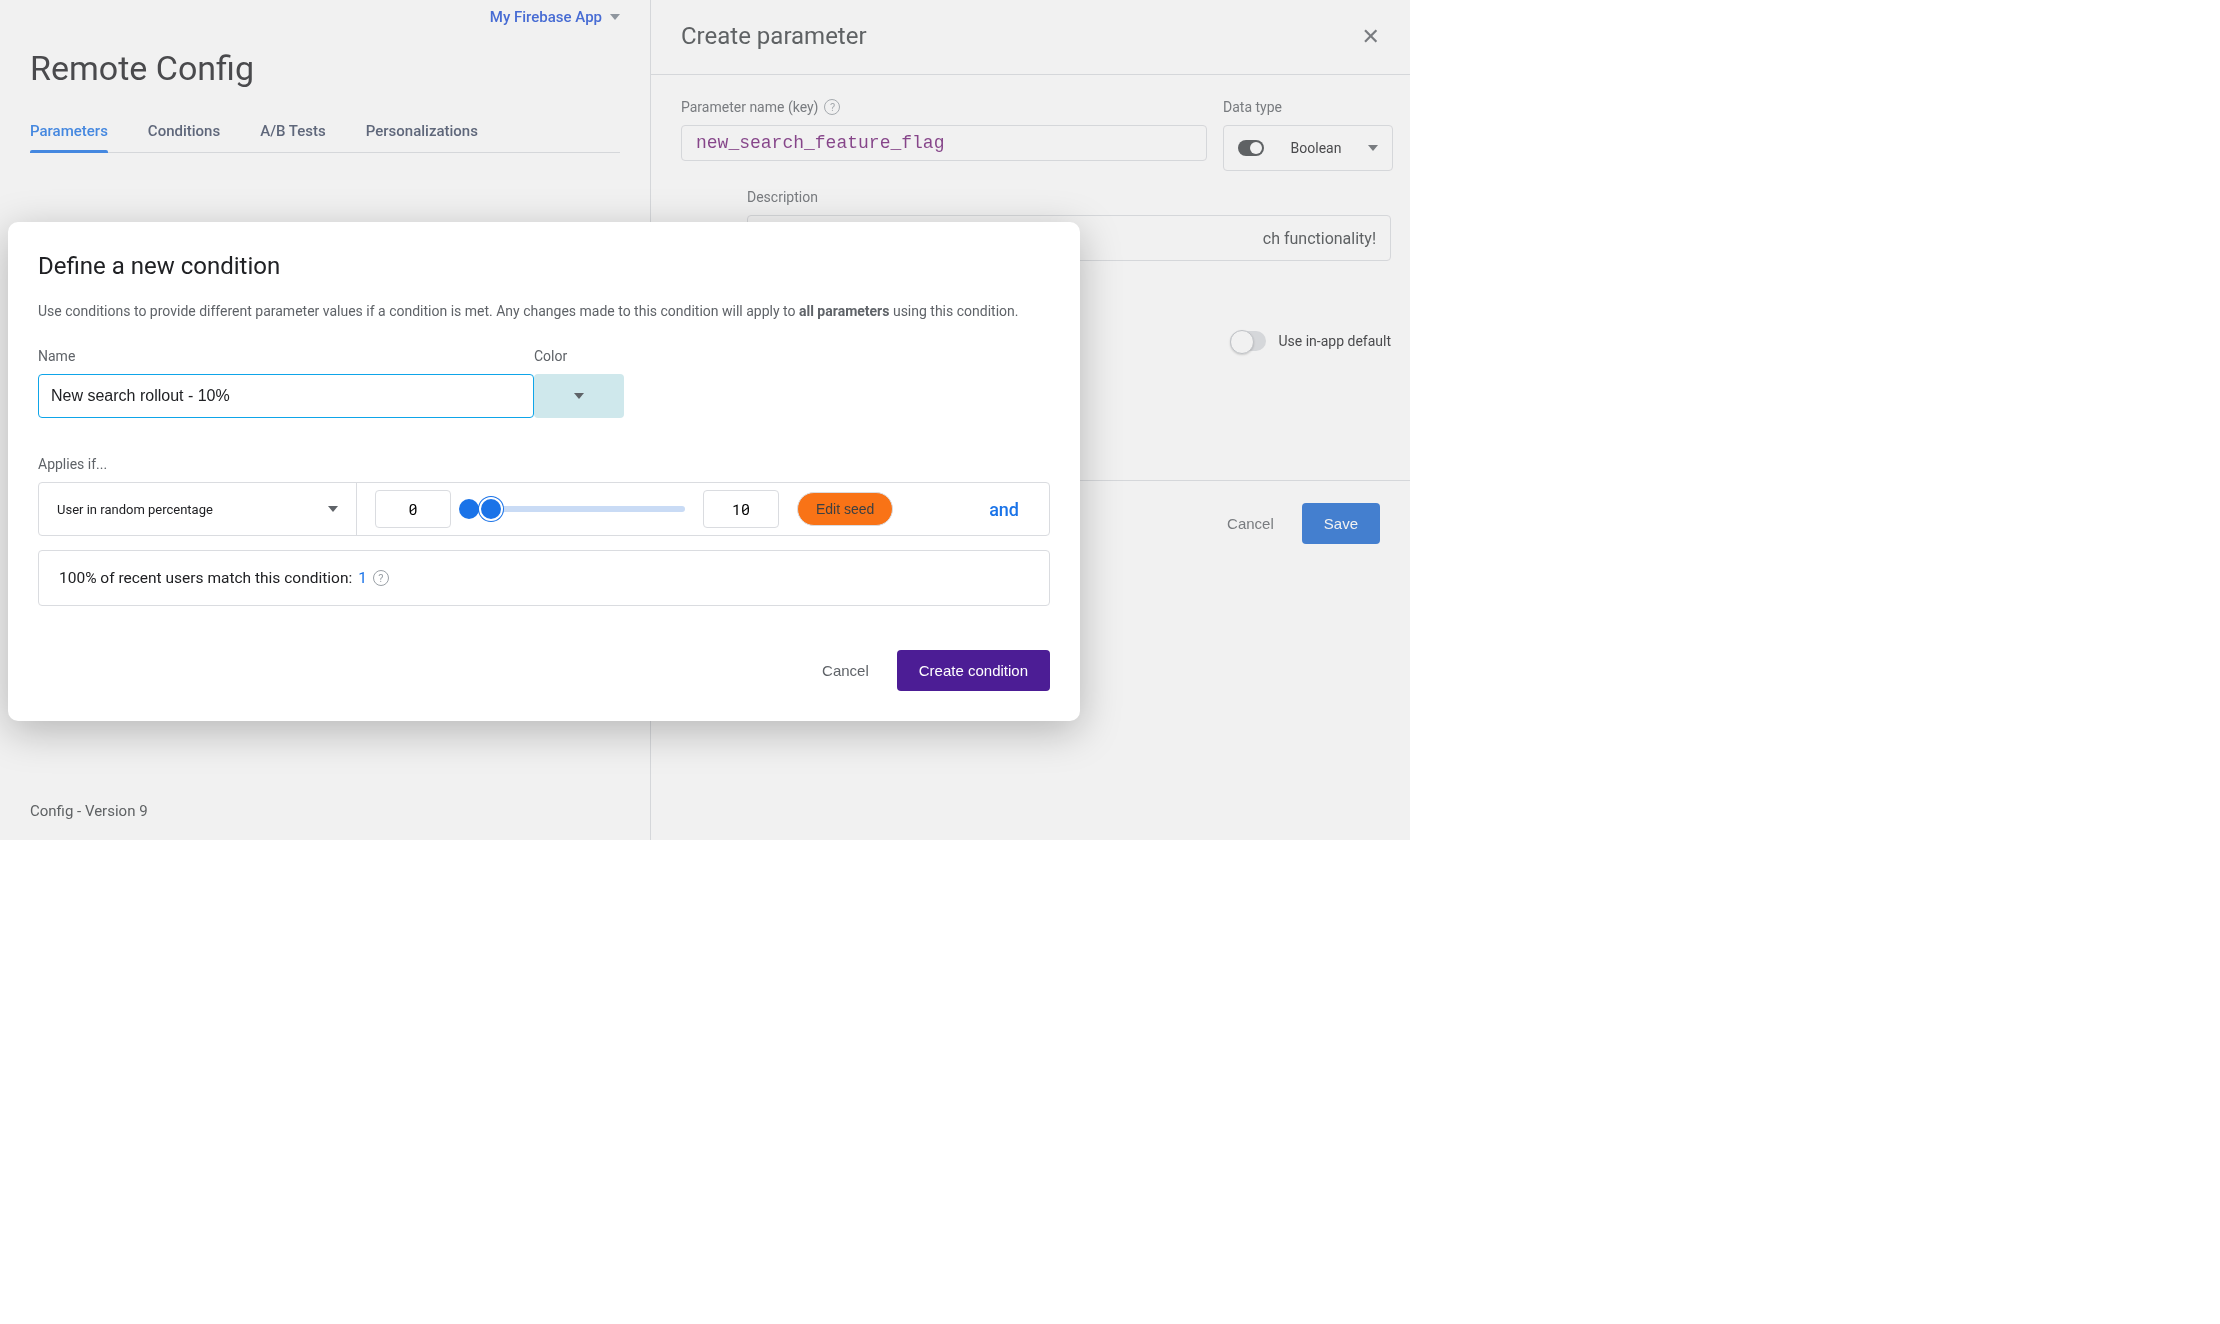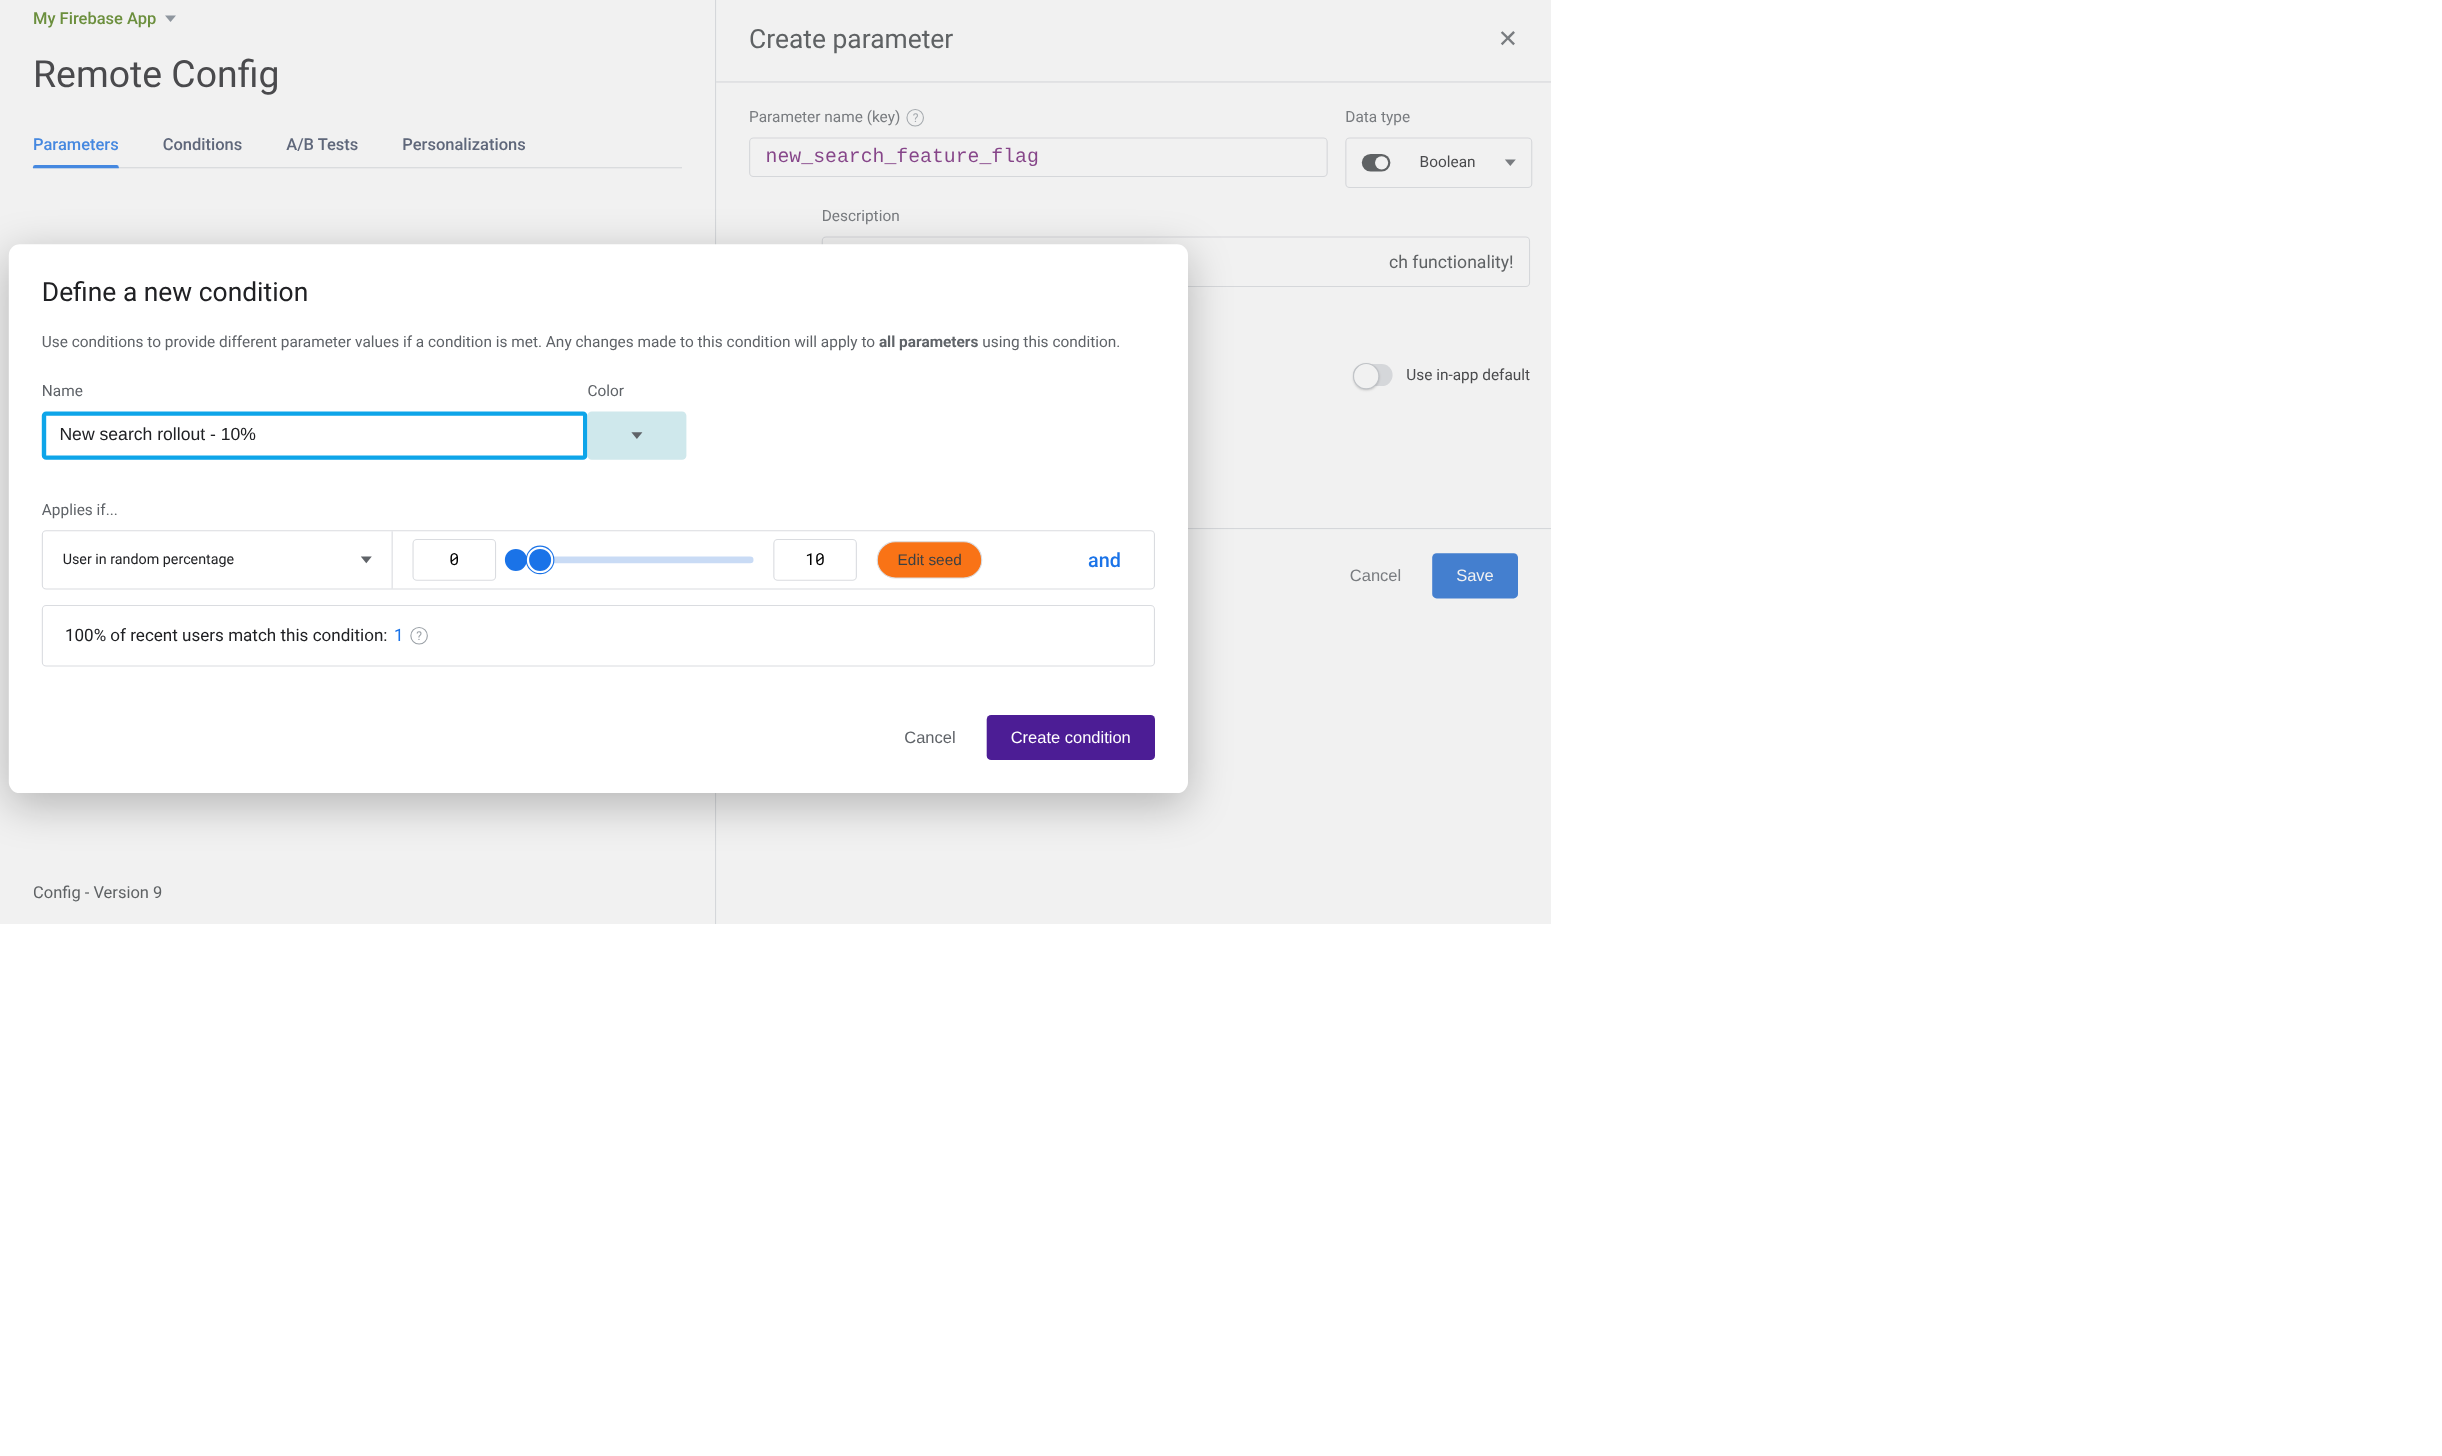--- a/index.html
+++ b/index.html
@@ -27,24 +27,25 @@
     position: absolute;
     left: 0; top: 0;
     width: 650px;
     height: 100%;
     padding: 0 30px;
   }
   .app-picker {
     display: flex;
     align-items: center;
     gap: 8px;
-    color: #4d7c0f;
+    color: #1d4ed8;
     font-weight: 500;
     font-size: 15px;
     padding: 8px 0;
+    justify-content: flex-end;
   }
   .page-title {
     font-size: 34px;
     font-weight: 400;
     color: #202124;
     margin-top: 14px;
   }
   .tabs {
     display: flex;
     gap: 40px;
@@ -229,21 +230,21 @@
     color: #5f6368;
     font-size: 14px;
     line-height: 1.6;
     margin-bottom: 26px;
   }
   .modal-desc b { color: #5f6368; font-weight: 700; }
   .nc-row { display: flex; }
   .name-input {
     width: 496px;
     height: 44px;
-    border: 4px solid #0ea5e9;
+    border: 1px solid #0ea5e9;
     border-radius: 4px;
     padding: 0 12px;
     font-size: 16px;
     color: #202124;
   }
   .color-select {
     width: 90px; height: 44px;
     background: #cfe8ec;
     border-radius: 4px;
     display: flex;

